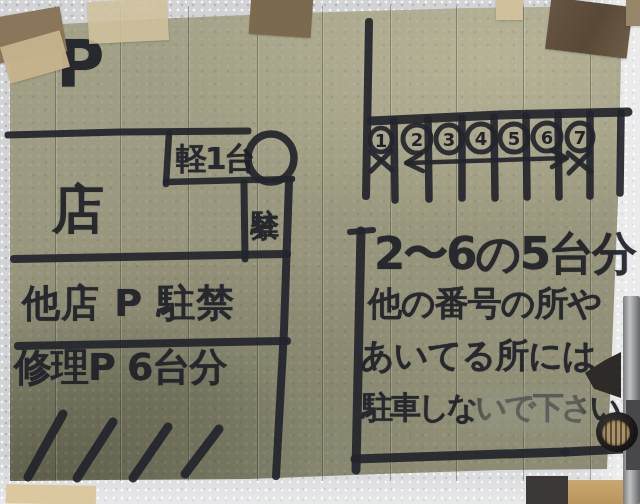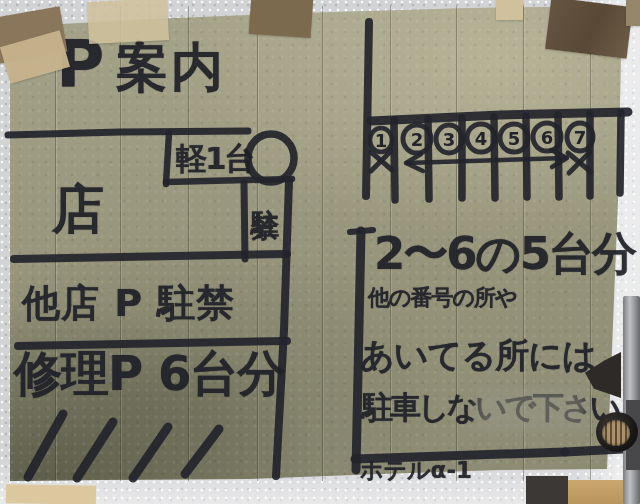--- a/index.html
+++ b/index.html
@@ -139,34 +139,32 @@
         <path class="stroke" stroke-width="4.5" d="M551,150 L567,158 L552,167"></path>
       </g>
       <path class="stroke" stroke-width="9" d="M361,231 L356,470"></path>
       <path class="stroke" stroke-width="6" d="M350,232 L373,230"></path>
       <path class="stroke" stroke-width="9" d="M355,459 L565,452"></path>
       <path class="stroke" stroke-width="9" d="M565,452 L623,449" opacity="0.45"></path>
     </g>
   </svg>
 
   <div class="mk" style="left:56px;top:30px;font-size:66px;">P</div>
-  <div class="mk" style="left:116px;top:40px;font-size:52px;letter-spacing:3px;">案内</div>
 
   <div class="mk" style="left:52px;top:182px;font-size:52px;">店</div>
   <div class="mk" style="left:176px;top:142px;font-size:31px;letter-spacing:-2px;">軽1台</div>
   <div class="mk vert" style="left:250px;top:186px;font-size:28px;letter-spacing:4px;height:76px;">駐禁</div>
   <div class="mk" style="left:22px;top:284px;font-size:38px;letter-spacing:1px;">他店 P 駐禁</div>
-  <div class="mk" style="left:14px;top:348px;font-size:48px;letter-spacing:-1px;">修理P 6台分</div>
+  <div class="mk" style="left:14px;top:348px;font-size:38px;letter-spacing:-1px;">修理P 6台分</div>
 
   <div class="mk" style="left:374px;top:230px;font-size:45px;letter-spacing:-2px;">2〜6の5台分</div>
-  <div class="mk" style="left:368px;top:286px;font-size:22px;letter-spacing:-1px;">他の番号の所や</div>
+  <div class="mk" style="left:368px;top:286px;font-size:34px;letter-spacing:-1px;">他の番号の所や</div>
   <div class="mk" style="left:362px;top:391px;font-size:31px;letter-spacing:-3px;">駐車しないで下さい</div>
   <div class="mk" style="left:360px;top:338px;font-size:34px;letter-spacing:-1px;">あいてる所には</div>
   <div class="smudge" style="left:476px;top:390px;width:110px;height:42px;"></div>
-  <div class="mk" style="left:360px;top:458px;font-size:23px;">ホテルα-1</div>
 
   <div class="tape" style="left:-6px;top:12px;width:70px;height:46px;background:#8a765a;transform:rotate(-10deg);"></div>
   <div class="tape" style="left:4px;top:38px;width:62px;height:38px;background:#c7b48e;transform:rotate(-16deg);opacity:.95;"></div>
   <div class="tape" style="left:88px;top:0px;width:80px;height:42px;background:#cfc19d;transform:rotate(-3deg);opacity:.88;"></div>
   <div class="tape" style="left:250px;top:-4px;width:62px;height:40px;background:#7c6a4f;transform:rotate(4deg);"></div>
   <div class="tape" style="left:496px;top:-2px;width:27px;height:22px;background:#d0c09c;"></div>
   <div class="tape" style="left:548px;top:2px;width:82px;height:52px;background:linear-gradient(110deg,#665542,#584836 55%,#6e5d47);transform:rotate(7deg);"></div>
   <div class="tape" style="left:626px;top:-4px;width:16px;height:30px;background:#97876a;"></div>
   <div class="tape" style="left:6px;top:485px;width:90px;height:19px;background:#dbc89e;transform:rotate(1deg);box-shadow:none;"></div>
   <div class="tape" style="left:550px;top:480px;width:90px;height:24px;background:linear-gradient(180deg,#caa76f,#b8955d);box-shadow:none;"></div>

